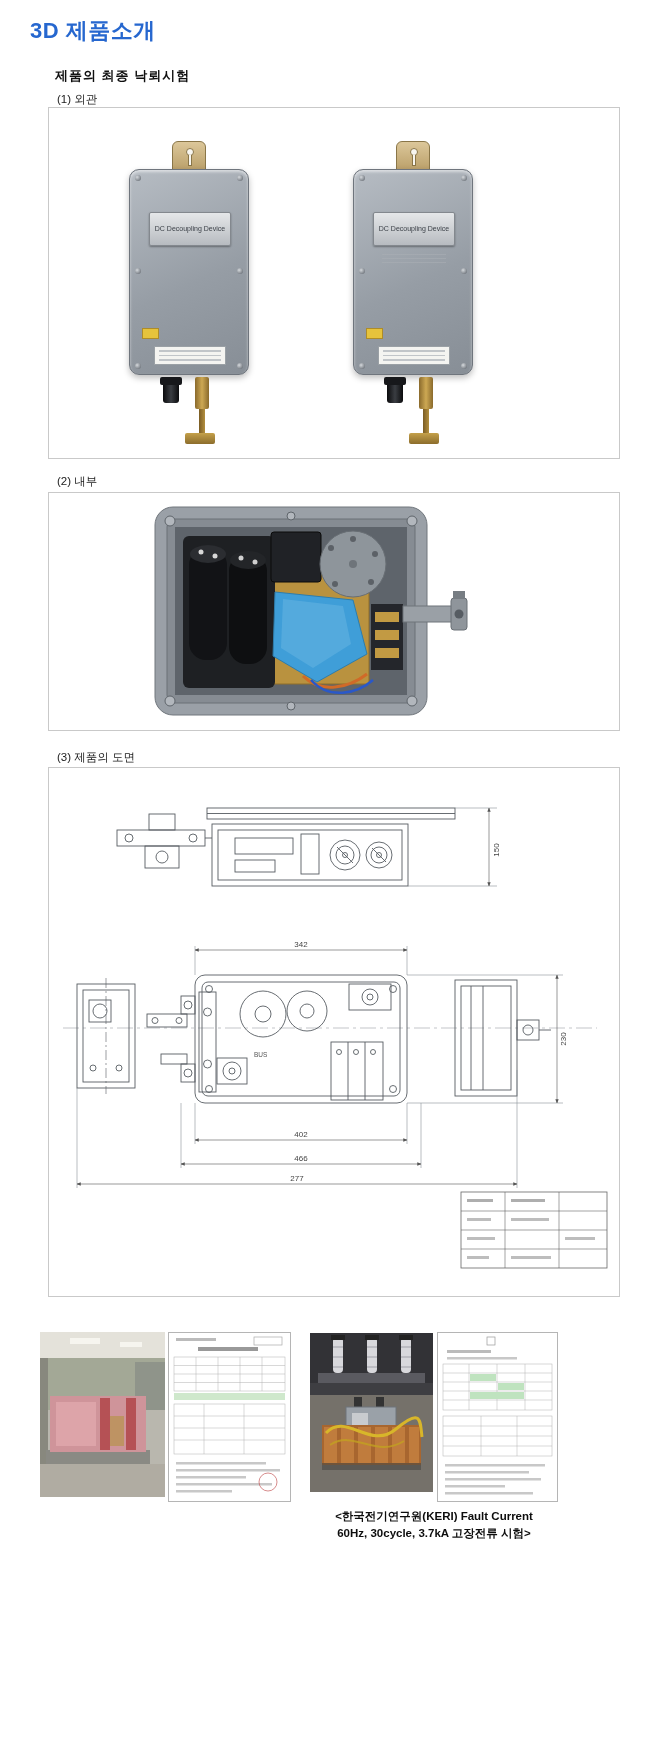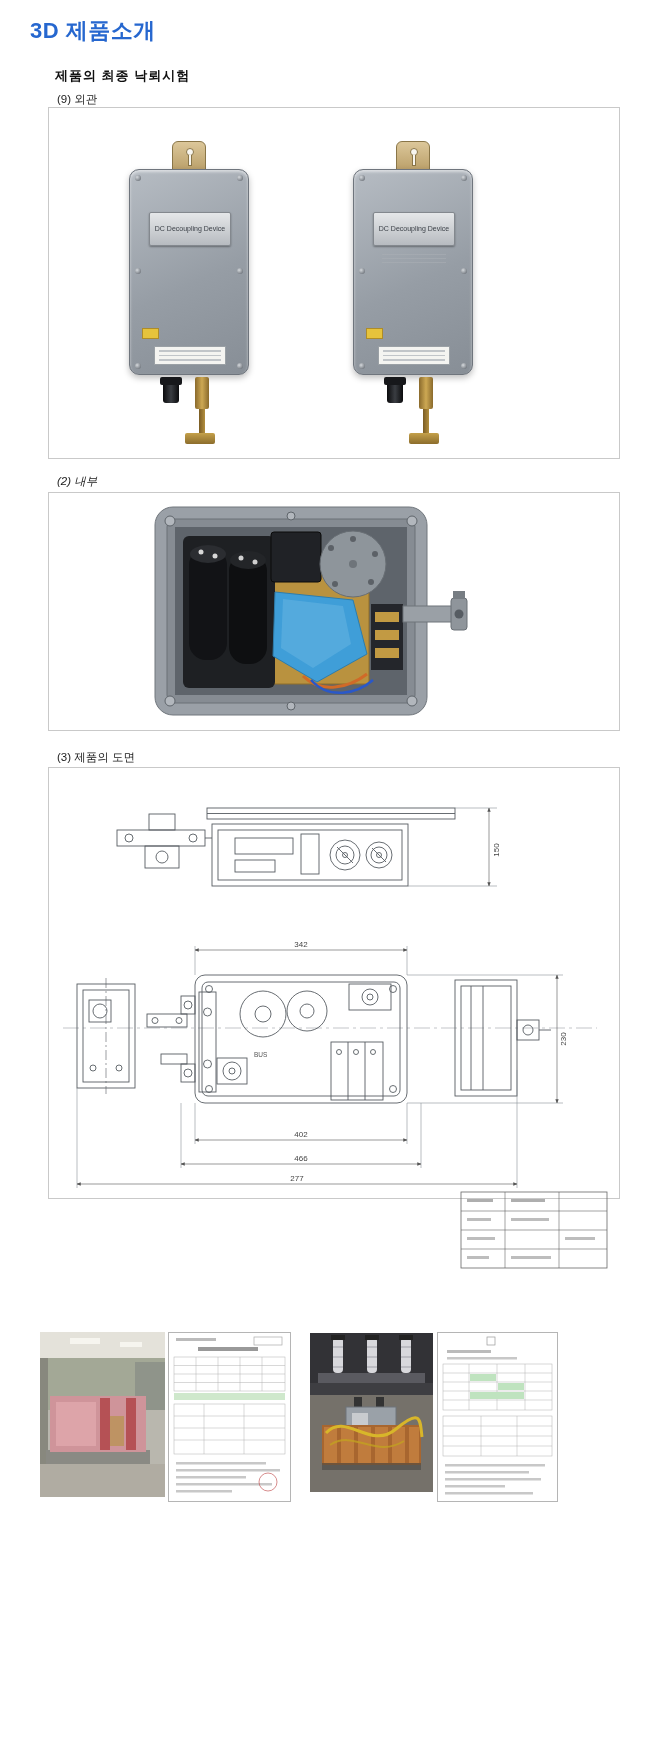--- a/index.html
+++ b/index.html
@@ -55,21 +55,21 @@
   .caption { position:absolute; width:260px; text-align:center; font-weight:bold; font-size:11.5px; line-height:17px; color:#0d0d0d; }
 </style>
 </head>
 <body>
 
 <div class="page">
 
   <div class="title">3D 제품소개</div>
   <div class="heading">제품의 최종 낙뢰시험</div>
 
-  <div class="sublabel" style="top:92px;">(9) 외관</div>
+  <div class="sublabel" style="top:92px;">(1) 외관</div>
   <div class="frame" style="top:107px; height:352px;">
 
     <div class="device" style="left:80px;">
       <div class="bracket">
         <div class="kh-circle"></div>
         <div class="kh-slot"></div>
       </div>
       <div class="dev-body">
         <div class="screw" style="left:5px;top:5px;"></div>
         <div class="screw" style="right:5px;top:5px;"></div>
@@ -112,21 +112,21 @@
             <div class="spec-lines"></div>
           </div>
       </div>
       <div class="gland"></div>
       <div class="term"></div>
       <div class="rod"></div>
       <div class="clamp"></div>
     </div>
   </div>
 
-  <div class="sublabel" style="top:474px;font-style:italic;">(2) 내부</div>
+  <div class="sublabel" style="top:474px;">(2) 내부</div>
   <div class="frame" style="top:492px; height:239px;">
     <svg style="position:absolute; left:104px; top:11px;" width="320" height="215" viewBox="0 0 320 215">
       <g>
         <rect x="2" y="3" width="272" height="208" rx="18" fill="#9aa0a7" stroke="#71777d"></rect>
         <rect x="14" y="15" width="248" height="184" rx="8" fill="#868c93" stroke="#6a7076"></rect>
         <rect x="22" y="23" width="232" height="168" fill="#5e646b"></rect>
         <circle cx="17" cy="17" r="5" fill="#b2b7bd" stroke="#5f656b"></circle>
         <circle cx="259" cy="17" r="5" fill="#b2b7bd" stroke="#5f656b"></circle>
         <circle cx="17" cy="197" r="5" fill="#b2b7bd" stroke="#5f656b"></circle>
         <circle cx="259" cy="197" r="5" fill="#b2b7bd" stroke="#5f656b"></circle>
@@ -172,21 +172,21 @@
         <rect x="298" y="94" width="16" height="32" rx="3" fill="#8f959b" stroke="#6a7076"></rect>
         <rect x="300" y="87" width="12" height="8" fill="#777d83"></rect>
         <circle cx="306" cy="110" r="4.5" fill="#565c62"></circle>
       </g>
       <path d="M150,172 C168,190 196,184 214,170" stroke="#d06a28" stroke-width="3" fill="none"></path>
       <path d="M158,176 C176,196 204,190 220,176" stroke="#2a58c8" stroke-width="2.5" fill="none"></path>
     </svg>
   </div>
 
   <div class="sublabel" style="top:750px;">(3) 제품의 도면</div>
-  <div class="frame" style="top:767px; height:432px;">
+  <div class="frame" style="top:767px; height:530px;">
     <svg width="570" height="528" viewBox="0 0 570 528">
       <defs>
         <marker id="arw" viewBox="0 0 10 10" refX="9" refY="5" markerWidth="7" markerHeight="7" orient="auto-start-reverse">
           <path d="M0,1 L10,5 L0,9 z" fill="#555"></path>
         </marker>
       </defs>
 
       <g stroke="#575c62" stroke-width="0.9" fill="none">
         <rect x="68" y="62" width="88" height="16"></rect>
         <circle cx="80" cy="70" r="4"></circle>
@@ -465,14 +465,18 @@
       <g fill="#c8c8c8">
         <rect x="8" y="132" width="100" height="2.5"></rect>
           <rect x="8" y="139" width="84" height="2.5"></rect>
         <rect x="8" y="146" width="96" height="2.5"></rect>
           <rect x="8" y="153" width="60" height="2.5"></rect>
         <rect x="8" y="160" width="88" height="2.5"></rect>
       </g>
     </svg>
   </div>
 
+  <div class="caption" style="left:304px; top:1508px;">
+    <div>&lt;한국전기연구원(KERI) Fault Current</div>
+    <div>60Hz, 30cycle, 3.7kA 고장전류 시험&gt;</div>
+  </div>
 
 </div>
 
 </body></html>

